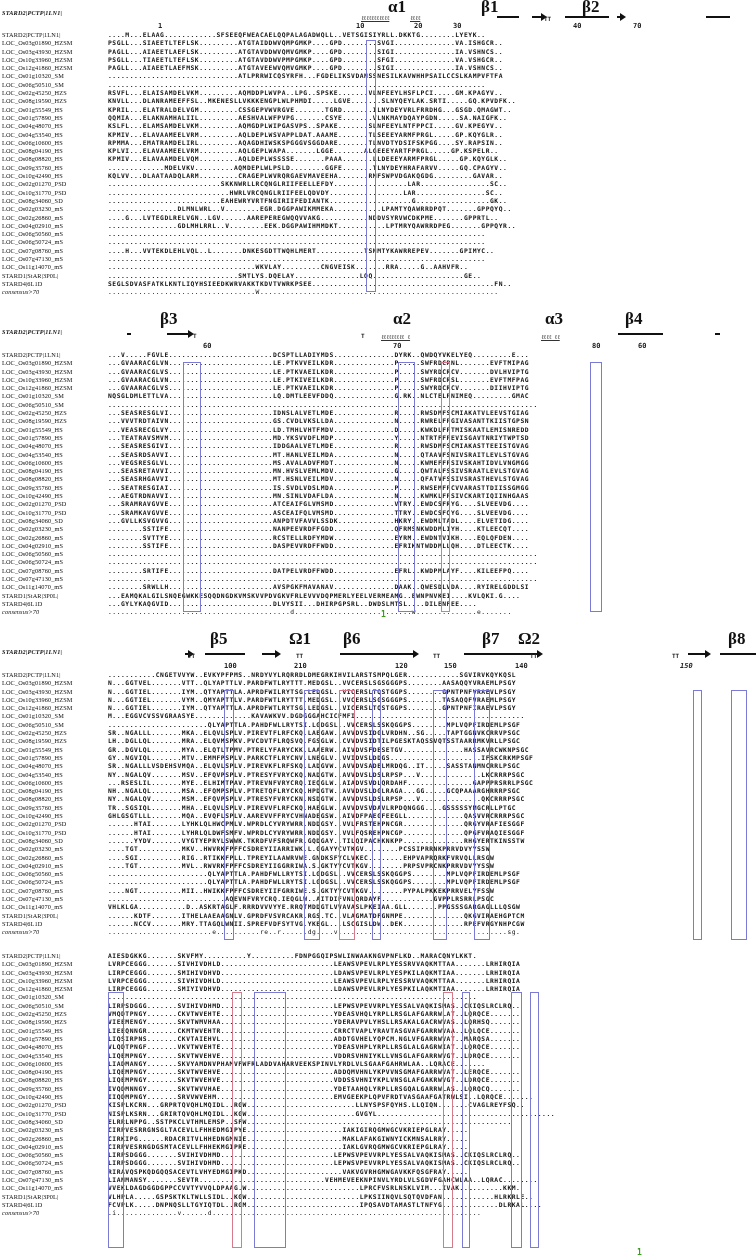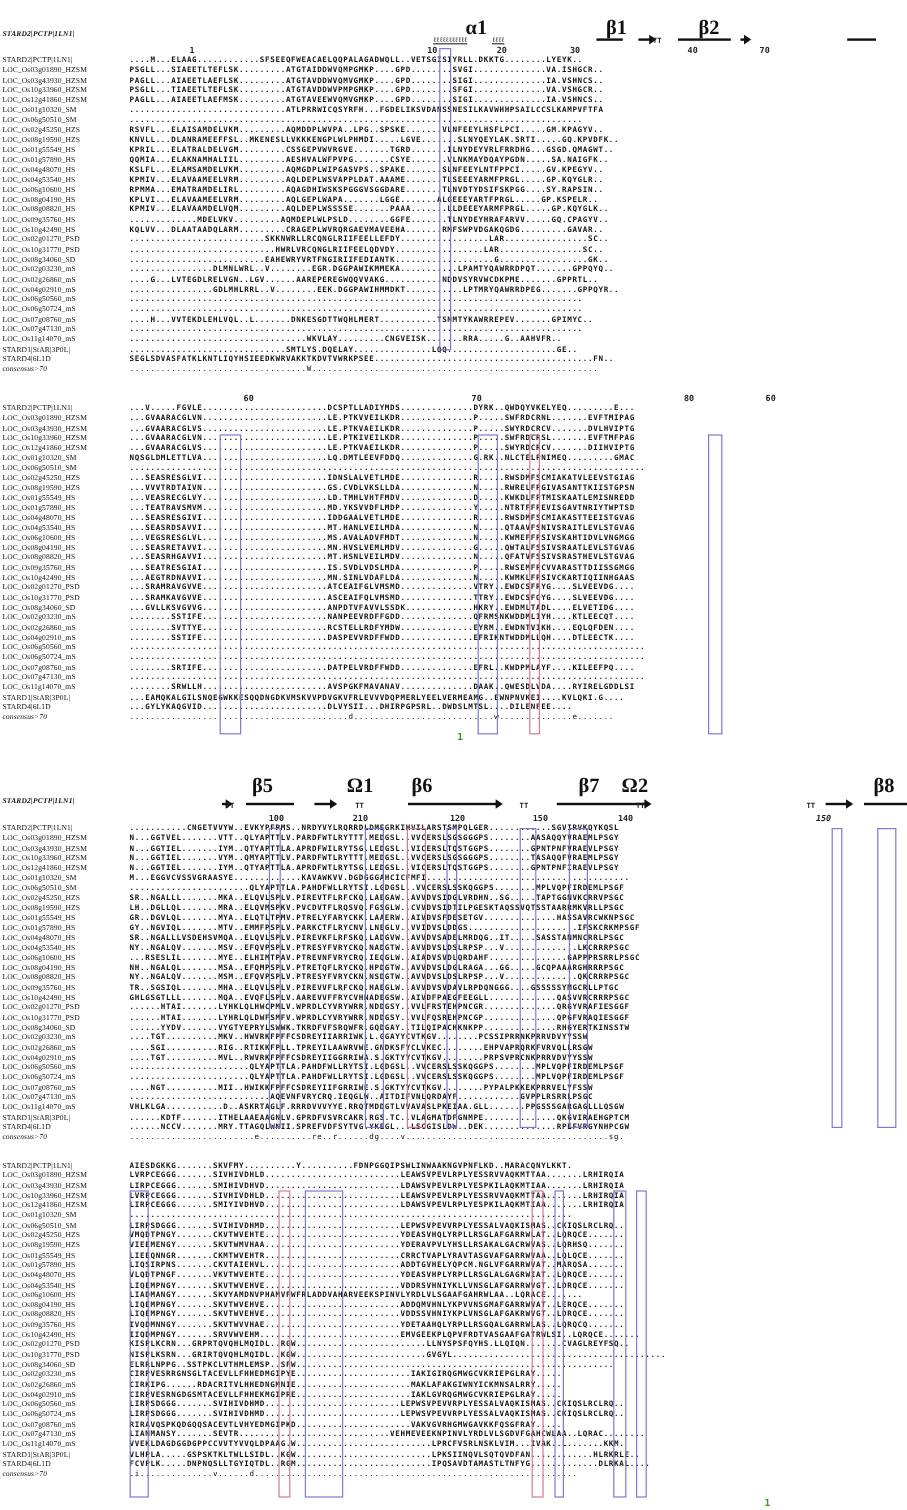--- a/index.html
+++ b/index.html
@@ -1,17 +1,17 @@
 <!DOCTYPE html>
 <html><head>
 <meta charset="utf-8">
 <style>
   html, body { margin:0; padding:0; background:#ffffff; }
   body { width:756px; height:1258px; overflow:hidden; position:relative; font-family:"DejaVu Sans Mono", monospace; }
-  .block { position:absolute; left:0; width:628px;margin-top:16px; }
+  .block { position:absolute; left:0; width:628px; }
   .ss-row { position:relative; height:22px; }
   .ss-label { position:absolute; left:2px; top:9px; font-family:"Liberation Serif", serif; font-style:italic; font-weight:bold; font-size:6.2px; letter-spacing:0.2px; color:#111; }
   .ss-el { position:absolute; font-family:"Liberation Serif", serif; color:#111; }
   .ss-name { font-size:17px; font-weight:bold; line-height:14px; }
   .ss-arrow { position:absolute; height:2px; background:#111; }
   .ss-arrow.head::after { content:""; position:absolute; right:-5px; top:-3px; border-left:6px solid #111; border-top:4px solid transparent; border-bottom:4px solid transparent; }
   .helix { position:absolute; font-size:6px; color:#333; letter-spacing:-0.3px; white-space:nowrap; text-decoration:underline; }
   .ruler { position:relative; height:9px; }
   .tick { position:absolute; top:0; font-size:7px; font-weight:bold; color:#222; }
   .row { position:relative; height:8.3px; line-height:8.3px; white-space:pre; font-size:6.3px; }
@@ -24,36 +24,36 @@
   .green-mark { position:absolute; color:#3a9a1a; font-size:8px; font-weight:bold; }
 </style>
 </head>
 <body>
 
 <div id="fig">
     <div class="block" style="top: 0px;">
       <div class="ss-row" style="height: 22px;">
         <span class="ss-label" style="top: 9px;">STARD2|PCTP|1LN1|</span>
         <span class="ss-el ss-name" style="left: 388px; top: 0px;">α1</span>
-        <span class="ss-el ss-name" style="left: 505px; top: 0px;">β1</span>
+        <span class="ss-el ss-name" style="left: 481px; top: 0px;">β1</span>
         <span class="ss-el ss-name" style="left: 582px; top: 0px;">β2</span>
         <span class="helix" style="left: 361px; top: 14px;">ℓℓℓℓℓℓℓℓℓℓℓ</span>
         <span class="helix" style="left: 410px; top: 14px;">ℓℓℓℓ</span>
         <span class="ss-arrow" style="left: 497px; width: 22px; top: 16px;"></span>
         <span class="ss-arrow head" style="left: 532px; width: 10px; top: 16px;"></span>
         <span class="ss-arrow" style="left: 565px; width: 44px; top: 16px;"></span>
         <span class="ss-arrow head" style="left: 617px; width: 4px; top: 16px;"></span>
         <span class="ss-arrow" style="left: 706px; width: 24px; top: 16px;"></span>
         <span class="tick" style="left: 544px; top: 15px; font-size: 6px;">TT</span>
       </div>
       <div class="ruler">
         <span class="tick" style="left: 158px;">1</span>
         <span class="tick" style="left: 356px;">10</span>
         <span class="tick" style="left: 414px;">20</span>
-        <span class="tick" style="left: 475px;">30</span>
+        <span class="tick" style="left: 453px;">30</span>
         <span class="tick" style="left: 573px;">40</span>
         <span class="tick" style="left: 633px;">70</span>
       </div>
       <div class="row"><span class="name">STARD2|PCTP|1LN1|</span><span class="seq">....M...ELAAG............SFSEEQFWEACAELQQPALAGADWQLL..VETSGISIYRLL.DKKTG........LYEYK..</span></div>
       <div class="row"><span class="name">LOC_Os03g01890_HZSM</span><span class="seq">PSGLL...SIAEETLTEFLSK.........ATGTAIDDWVQMPGMKP....GPD........SVGI..............VA.ISHGCR..</span></div>
       <div class="row"><span class="name">LOC_Os03g43930_HZSM</span><span class="seq">PAGLL...AIAEETLAEFLSK.........ATGTAVDDWVQMVGMKP....GPD........SIGI..............IA.VSHNCS..</span></div>
       <div class="row"><span class="name">LOC_Os10g33960_HZSM</span><span class="seq">PSGLL...TIAEETLTEFLSK.........ATGTAVDDWVPMPGMKP....GPD........SFGI..............VA.VSHGCR..</span></div>
       <div class="row"><span class="name">LOC_Os12g41860_HZSM</span><span class="seq">PAGLL...AIAEETLAEFMSK.........ATGTAVEEWVQMVGMKP....GPD........SIGI..............IA.VSHNCS..</span></div>
       <div class="row"><span class="name">LOC_Os01g10320_SM</span><span class="seq">..............................ATLPRRWICQSYRFH...FGDELIKSVDANSSNESILKAVWHHPSAILCCSLKAMPVFTFA</span></div>
       <div class="row"><span class="name">LOC_Os06g50510_SM</span><span class="seq">.......................................................................................</span></div>
@@ -77,24 +77,39 @@
       <div class="row"><span class="name">LOC_Os06g50560_mS</span><span class="seq">.......................................................................................</span></div>
       <div class="row"><span class="name">LOC_Os06g50724_mS</span><span class="seq">.......................................................................................</span></div>
       <div class="row"><span class="name">LOC_Os07g08760_mS</span><span class="seq">....H...VVTEKDLEHLVQL..L.......DNKESGDTTWQHLMERT...........TSNMTYKAWRREPEV.......GPIMYC..</span></div>
       <div class="row"><span class="name">LOC_Os07g47130_mS</span><span class="seq">.......................................................................................</span></div>
       <div class="row"><span class="name">LOC_Os11g14070_mS</span><span class="seq">..................................WKVLAY.........CNGVEISK.......RRA.....G..AAHVFR..</span></div>
       <div class="row"><span class="name">STARD1|StAR|3P0L|</span><span class="seq">..............................SMTLYS.DQELAY...............LQQ.....................GE..</span></div>
       <div class="row"><span class="name">STARD4|6L1D</span><span class="seq">SEGLSDVASFATKLKNTLIQYHSIEEDKWRVAKKTKDVTVWRKPSEE..........................................FN..</span></div>
       <div class="row cons"><span class="name">consensus&gt;70</span><span class="seq">..................................W.......................................................</span></div>
     </div>
     <div class="block" style="top: 312px;">
+      <div class="ss-row" style="height: 30px;">
+        <span class="ss-label" style="top: 16px;">STARD2|PCTP|1LN1|</span>
+        <span class="ss-el ss-name" style="left: 160px; top: 0px;">β3</span>
+        <span class="ss-el ss-name" style="left: 393px; top: 0px;">α2</span>
+        <span class="ss-el ss-name" style="left: 545px; top: 0px;">α3</span>
+        <span class="ss-el ss-name" style="left: 625px; top: 0px;">β4</span>
+        <span class="helix" style="left: 381px; top: 21px;">ℓℓℓℓℓℓℓℓℓ ℓ</span>
+        <span class="helix" style="left: 541px; top: 21px;">ℓℓℓℓ ℓℓ</span>
+        <span class="ss-arrow" style="left: 127px; width: 4px; top: 21px;"></span>
+        <span class="ss-arrow head" style="left: 167px; width: 22px; top: 21px;"></span>
+        <span class="ss-arrow" style="left: 618px; width: 45px; top: 21px;"></span>
+        <span class="ss-arrow" style="left: 715px; width: 5px; top: 21px;"></span>
+        <span class="tick" style="left: 193px; top: 20px; font-size: 6px;">T</span>
+        <span class="tick" style="left: 361px; top: 20px; font-size: 6px;">T</span>
+      </div>
       <div class="ruler">
         <span class="tick" style="left: 203px;">60</span>
         <span class="tick" style="left: 393px;">70</span>
-        <span class="tick" style="left: 570px;">80</span>
+        <span class="tick" style="left: 592px;">80</span>
         <span class="tick" style="left: 638px;">60</span>
       </div>
       <div class="row"><span class="name">STARD2|PCTP|1LN1|</span><span class="seq">...V.....FGVLE........................DCSPTLLADIYMDS..............DYRK..QWDQYVKELYEQ.........E...</span></div>
       <div class="row"><span class="name">LOC_Os03g01890_HZSM</span><span class="seq">...GVAARACGLVN........................LE.PTKVVEILKDR..............P.....SWFRDCRNL.......EVFTMIPAG</span></div>
       <div class="row"><span class="name">LOC_Os03g43930_HZSM</span><span class="seq">...GVAARACGLVS........................LE.PTKVAEILKDR..............P.....SWYRDCRCV.......DVLHVIPTG</span></div>
       <div class="row"><span class="name">LOC_Os10g33960_HZSM</span><span class="seq">...GVAARACGLVN........................LE.PTKIVEILKDR..............P.....SWFRDCRSL.......EVFTMFPAG</span></div>
       <div class="row"><span class="name">LOC_Os12g41860_HZSM</span><span class="seq">...GVAARACGLVS........................LE.PTKVAEILKDR..............P.....SWYRDCRCV.......DIIHVIPTG</span></div>
       <div class="row"><span class="name">LOC_Os01g10320_SM</span><span class="seq">NQSGLDMLETTLVA........................LQ.DMTLEEVFDDQ..............G.RK..NLCTELPNIMEQ.........GMAC</span></div>
       <div class="row"><span class="name">LOC_Os06g50510_SM</span><span class="seq">...................................................................................................</span></div>
       <div class="row"><span class="name">LOC_Os02g45250_HZS</span><span class="seq">...SEASRESGLVI........................IDNSLALVETLMDE..............R.....RWSDMFSCMIAKATVLEEVSTGIAG</span></div>
@@ -141,21 +156,21 @@
         <span class="ss-arrow" style="left: 720px; width: 36px; top: 21px;"></span>
         <span class="tick" style="left: 188px; top: 20px; font-size: 6px;">TT</span>
         <span class="tick" style="left: 296px; top: 20px; font-size: 6px;">TT</span>
         <span class="tick" style="left: 433px; top: 20px; font-size: 6px;">TT</span>
         <span class="tick" style="left: 530px; top: 20px; font-size: 6px;">TT</span>
         <span class="tick" style="left: 672px; top: 20px; font-size: 6px;">TT</span>
       </div>
       <div class="ruler">
         <span class="tick" style="left: 224px;">100</span>
         <span class="tick" style="left: 294px;">210</span>
-        <span class="tick" style="left: 375px;">120</span>
+        <span class="tick" style="left: 395px;">120</span>
         <span class="tick" style="left: 444px;">150</span>
         <span class="tick" style="left: 515px;">140</span>
         <span class="tick" style="left: 680px; font-style: italic;">150</span>
       </div>
       <div class="row"><span class="name">STARD2|PCTP|1LN1|</span><span class="seq">...........CNGETVVYW..EVKYPFPMS..NRDYVYLRQRRDLDMEGRKIHVILARSTSMPQLGER............SGVIRVKQYKQSL</span></div>
       <div class="row"><span class="name">LOC_Os03g01890_HZSM</span><span class="seq">N...GGTVEL.......VTT..QLYAPTTLV.PARDFWTLRYTTT.MEDGSL..VVCERSLSGSGGGPS........AASAQQYVRAEMLPSGY</span></div>
       <div class="row"><span class="name">LOC_Os03g43930_HZSM</span><span class="seq">N...GGTIEL.......IYM..QTYAPTTLA.APRDFWILRYTSG.LEDGSL..VICERSLTQSTGGPS........GPNTPNFVRAEVLPSGY</span></div>
       <div class="row"><span class="name">LOC_Os10g33960_HZSM</span><span class="seq">N...GGTIEL.......VYM..QMYAPTTLV.PARDFWTLRYTTT.MEDGSL..VVCERSLSGSGGGPS........TASAQQFVRAEMLPSGY</span></div>
       <div class="row"><span class="name">LOC_Os12g41860_HZSM</span><span class="seq">N...GGTIEL.......IYM..QTYAPTTLA.APRDFWTLRYTSG.LEDGSL..VICERSLTQSTGGPS........GPNTPNFIRAEVLPSGY</span></div>
       <div class="row"><span class="name">LOC_Os01g10320_SM</span><span class="seq">M...EGGVCVSSVGRAASYE.............KAVAWKVV.DGDGGGAHCICFMFI.......................................</span></div>

